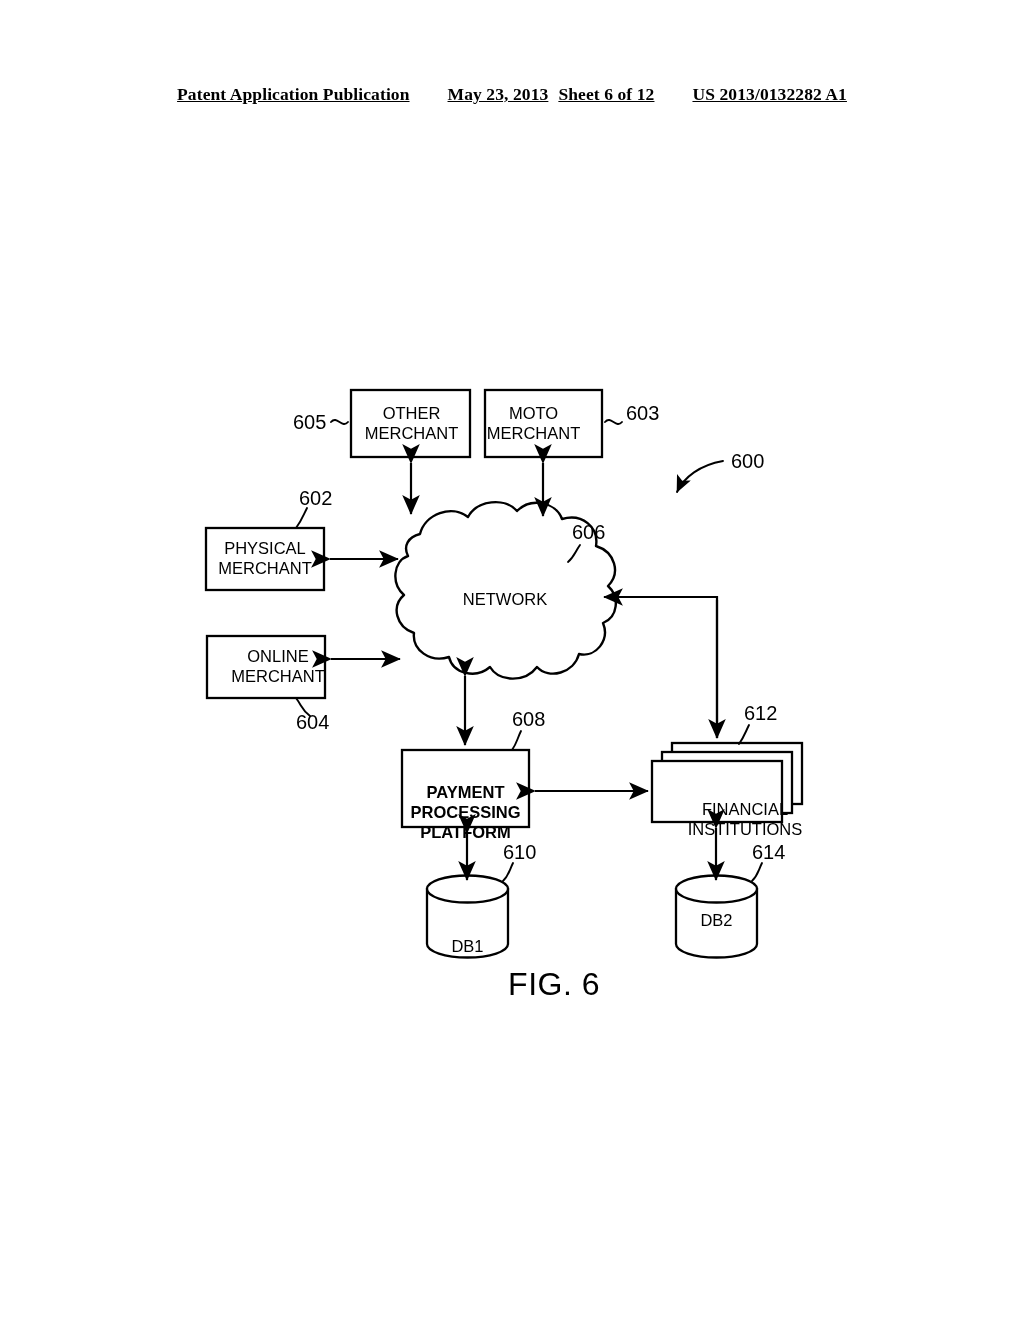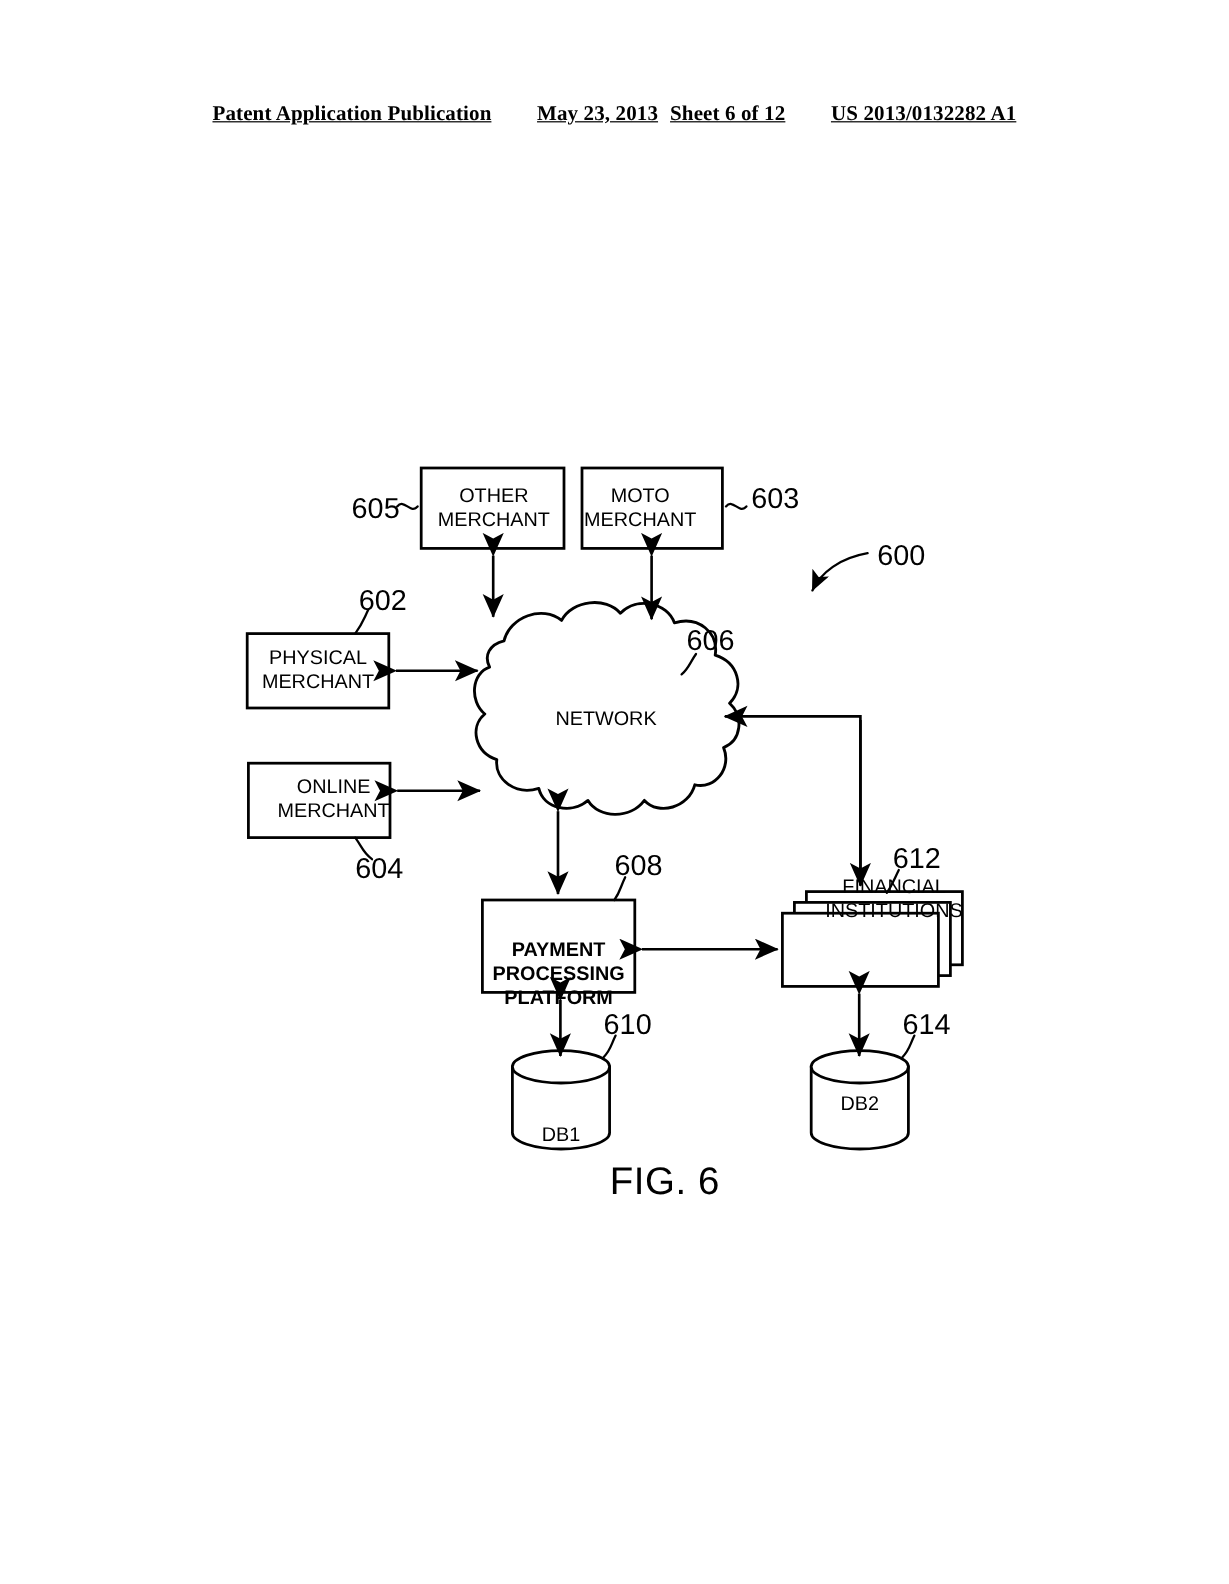--- a/index.html
+++ b/index.html
@@ -57,21 +57,21 @@
     font-family: "Liberation Sans", sans-serif;
     font-size: 16.5px;
     line-height: 20px;
     color: #000;
     white-space: pre-line;
     pointer-events: none;
   }
   .ref-num {
     position: absolute;
     font-family: "Liberation Sans", sans-serif;
-    font-size: 24px;
+    font-size: 20px;
     color: #000;
     white-space: nowrap;
     text-align: center;
   }
   #fig-caption {
     position: absolute;
     left: 400px;
     top: 966px;
     width: 200px;
     text-align: right;
@@ -224,21 +224,21 @@
   <div class="node-label" style="left:485px; top:403px; width:97px;">MOTO
 MERCHANT</div>
   <div class="node-label" style="left:206px; top:538px; width:118px;">PHYSICAL
 MERCHANT</div>
   <div class="node-label" style="left:207px; top:646px; width:142px;">ONLINE
 MERCHANT</div>
   <div class="node-label" style="left:420px; top:589px; width:170px;">NETWORK</div>
   <div class="node-label" style="left:402px; top:782px; width:127px;font-weight:bold;">PAYMENT
 PROCESSING
 PLATFORM</div>
-  <div class="node-label" style="left:652px; top:729px; width:130px;padding-left:28px;">FINANCIAL
+  <div class="node-label" style="left:652px; top:799px; width:130px;padding-left:28px;">FINANCIAL
 INSTITUTIONS</div>
   <div class="node-label" style="left:427px; top:910px; width:81px;margin-top:26px;">DB1</div>
   <div class="node-label" style="left:676px; top:910px; width:81px;">DB2</div>
 
   <div class="ref-num" style="left:293px; top:411px;">605</div>
   <div class="ref-num" style="left:626px; top:402px;">603</div>
   <div class="ref-num" style="left:299px; top:487px;">602</div>
   <div class="ref-num" style="left:296px; top:711px;">604</div>
   <div class="ref-num" style="left:572px; top:521px;">606</div>
   <div class="ref-num" style="left:512px; top:708px;">608</div>

